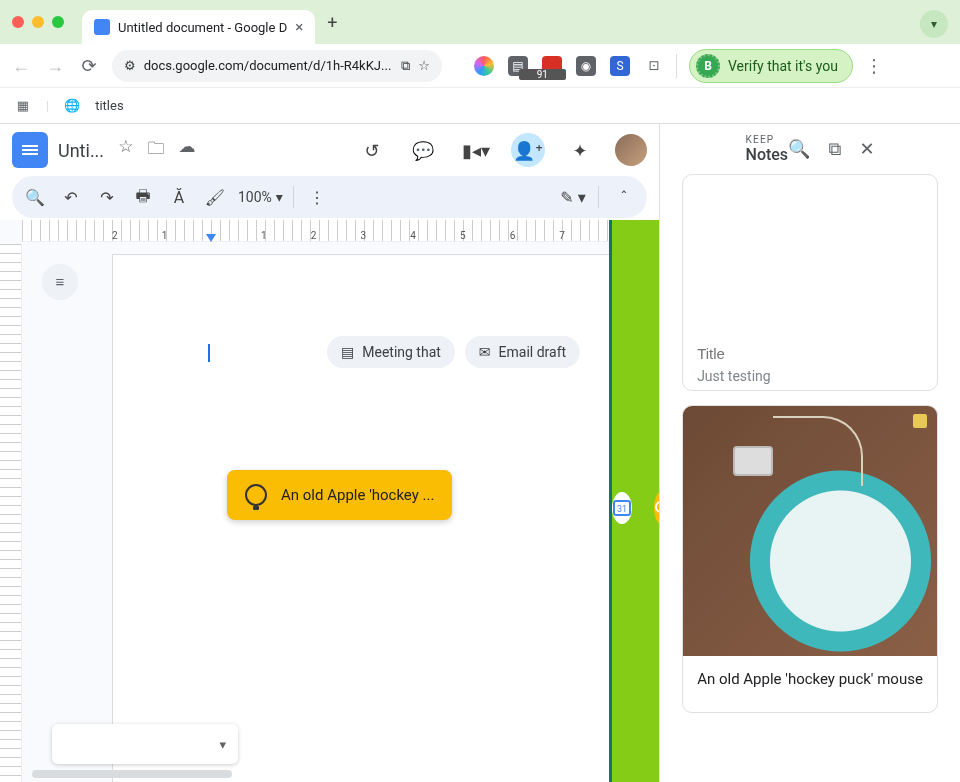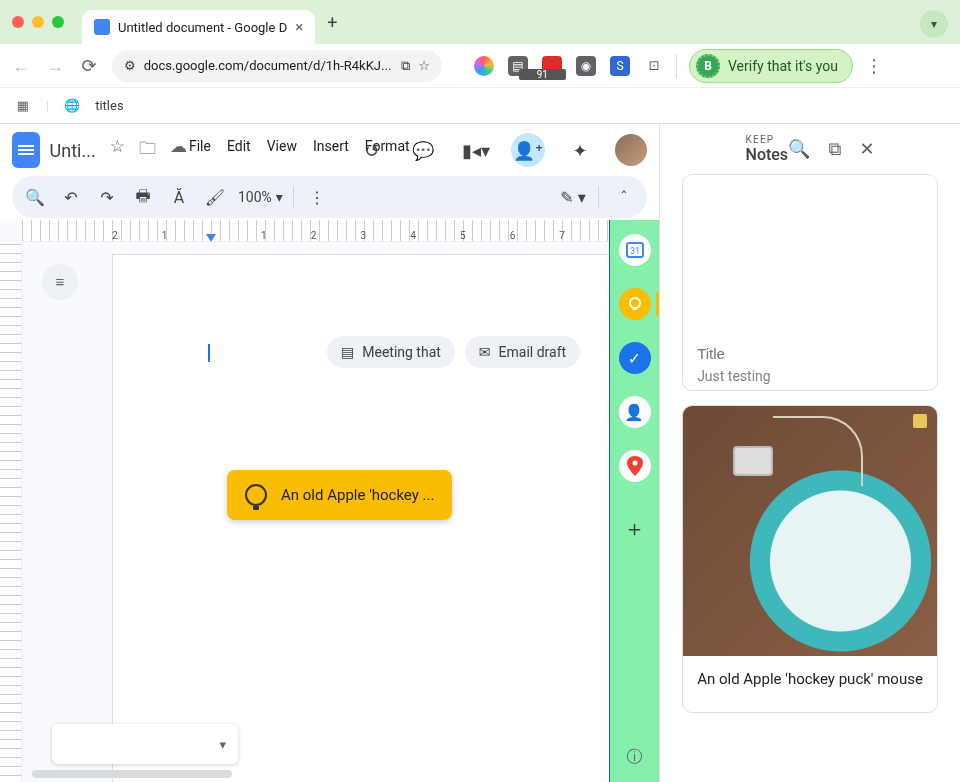--- a/index.html
+++ b/index.html
@@ -65,21 +65,21 @@
   .page { position:absolute; left:90px; top:34px; width:500px; height:680px; background:#fff; border:1px solid #d9dce0; }
   .cursor { position:absolute; left:186px; top:124px; width:2px; height:18px; background:#1a73e8; }
   .chips { position:absolute; left:305px; top:116px; display:flex; gap:10px; }
   .chip { background:#eef1f6; border-radius:18px; padding:8px 14px; display:flex; align-items:center; gap:8px; font-size:14px; color:#3c4043; }
   .keep-toast { position:absolute; left:205px; top:250px; background:#fbbc04; border-radius:8px; padding:14px 18px; display:flex; align-items:center; gap:14px; font-size:15px; color:#222; max-width:230px; box-shadow:0 2px 6px rgba(0,0,0,.2); }
   .bulb { width:22px;height:22px;border:2px solid #333;border-radius:50%;position:relative; }
   .bulb::after{content:"";position:absolute;width:6px;height:4px;background:#333;left:6px;bottom:-6px;border-radius:1px;}
   .outline-btn { position:absolute; left:42px; top:44px; width:36px;height:36px;border-radius:50%;background:#eef1f6;display:flex;align-items:center;justify-content:center;color:#5f6368;font-size:15px; }
 
   
-  .rail { width:50px; display:flex;flex-direction:column;align-items:center;gap:22px;padding-top:14px; background:#86efac; border-left:1px solid #0f766e; }
+  .rail { width:50px; display:flex;flex-direction:row;align-items:center;gap:22px;padding-top:14px; background:#84cc16; border-left:3px solid #0f766e; }
   .rail-item { width:32px;height:32px;border-radius:50%;display:flex;align-items:center;justify-content:center;font-size:16px; }
   .rail-item.cal { background:#fff; }
   .rail-item.keep { background:#fbbc04; color:#fff; position:relative; }
   .rail-sel { position:absolute; right:-9px; top:4px; width:4px; height:24px; background:#fbbc04; border-radius:2px; }
   .rail-item.tasks { background:#1a73e8;color:#fff; }
   .rail-item.contacts { background:#fff; color:#1a73e8; }
   .rail-item.maps { background:#fff; }
   .rail-plus { font-size:22px;color:#3c4043; margin-top:10px; }
   .rail-info { margin-top:auto; margin-bottom:14px; color:#5f6368; font-size:16px; }
 
@@ -170,28 +170,20 @@
       <div class="docs-logo"></div>
       <div style="display:flex;flex-direction:row;gap:2px;min-width:0">
         <div style="display:flex;align-items:center;gap:14px">
           <span class="doc-title">Unti...</span>
           <div class="title-icons">
             <span>☆</span>
             <span>🗀</span>
             <span>☁</span>
           </div>
         </div>
-        <div class="docs-menus" style="padding-left:0">
-          <span>File</span>
-          <span>Edit</span>
-          <span>View</span>
-          <span>Insert</span>
-          <span>Format</span>
-          <span>…</span>
-        </div>
       </div>
       <div class="docs-head-right">
         <span class="round-ico">↺</span>
         <span class="round-ico">💬</span>
         <span class="round-ico">▮◂▾</span>
         <span class="round-ico share-btn">👤⁺</span>
         <span class="round-ico">✦</span>
         <div class="avatar"></div>
       </div>
     </div>

